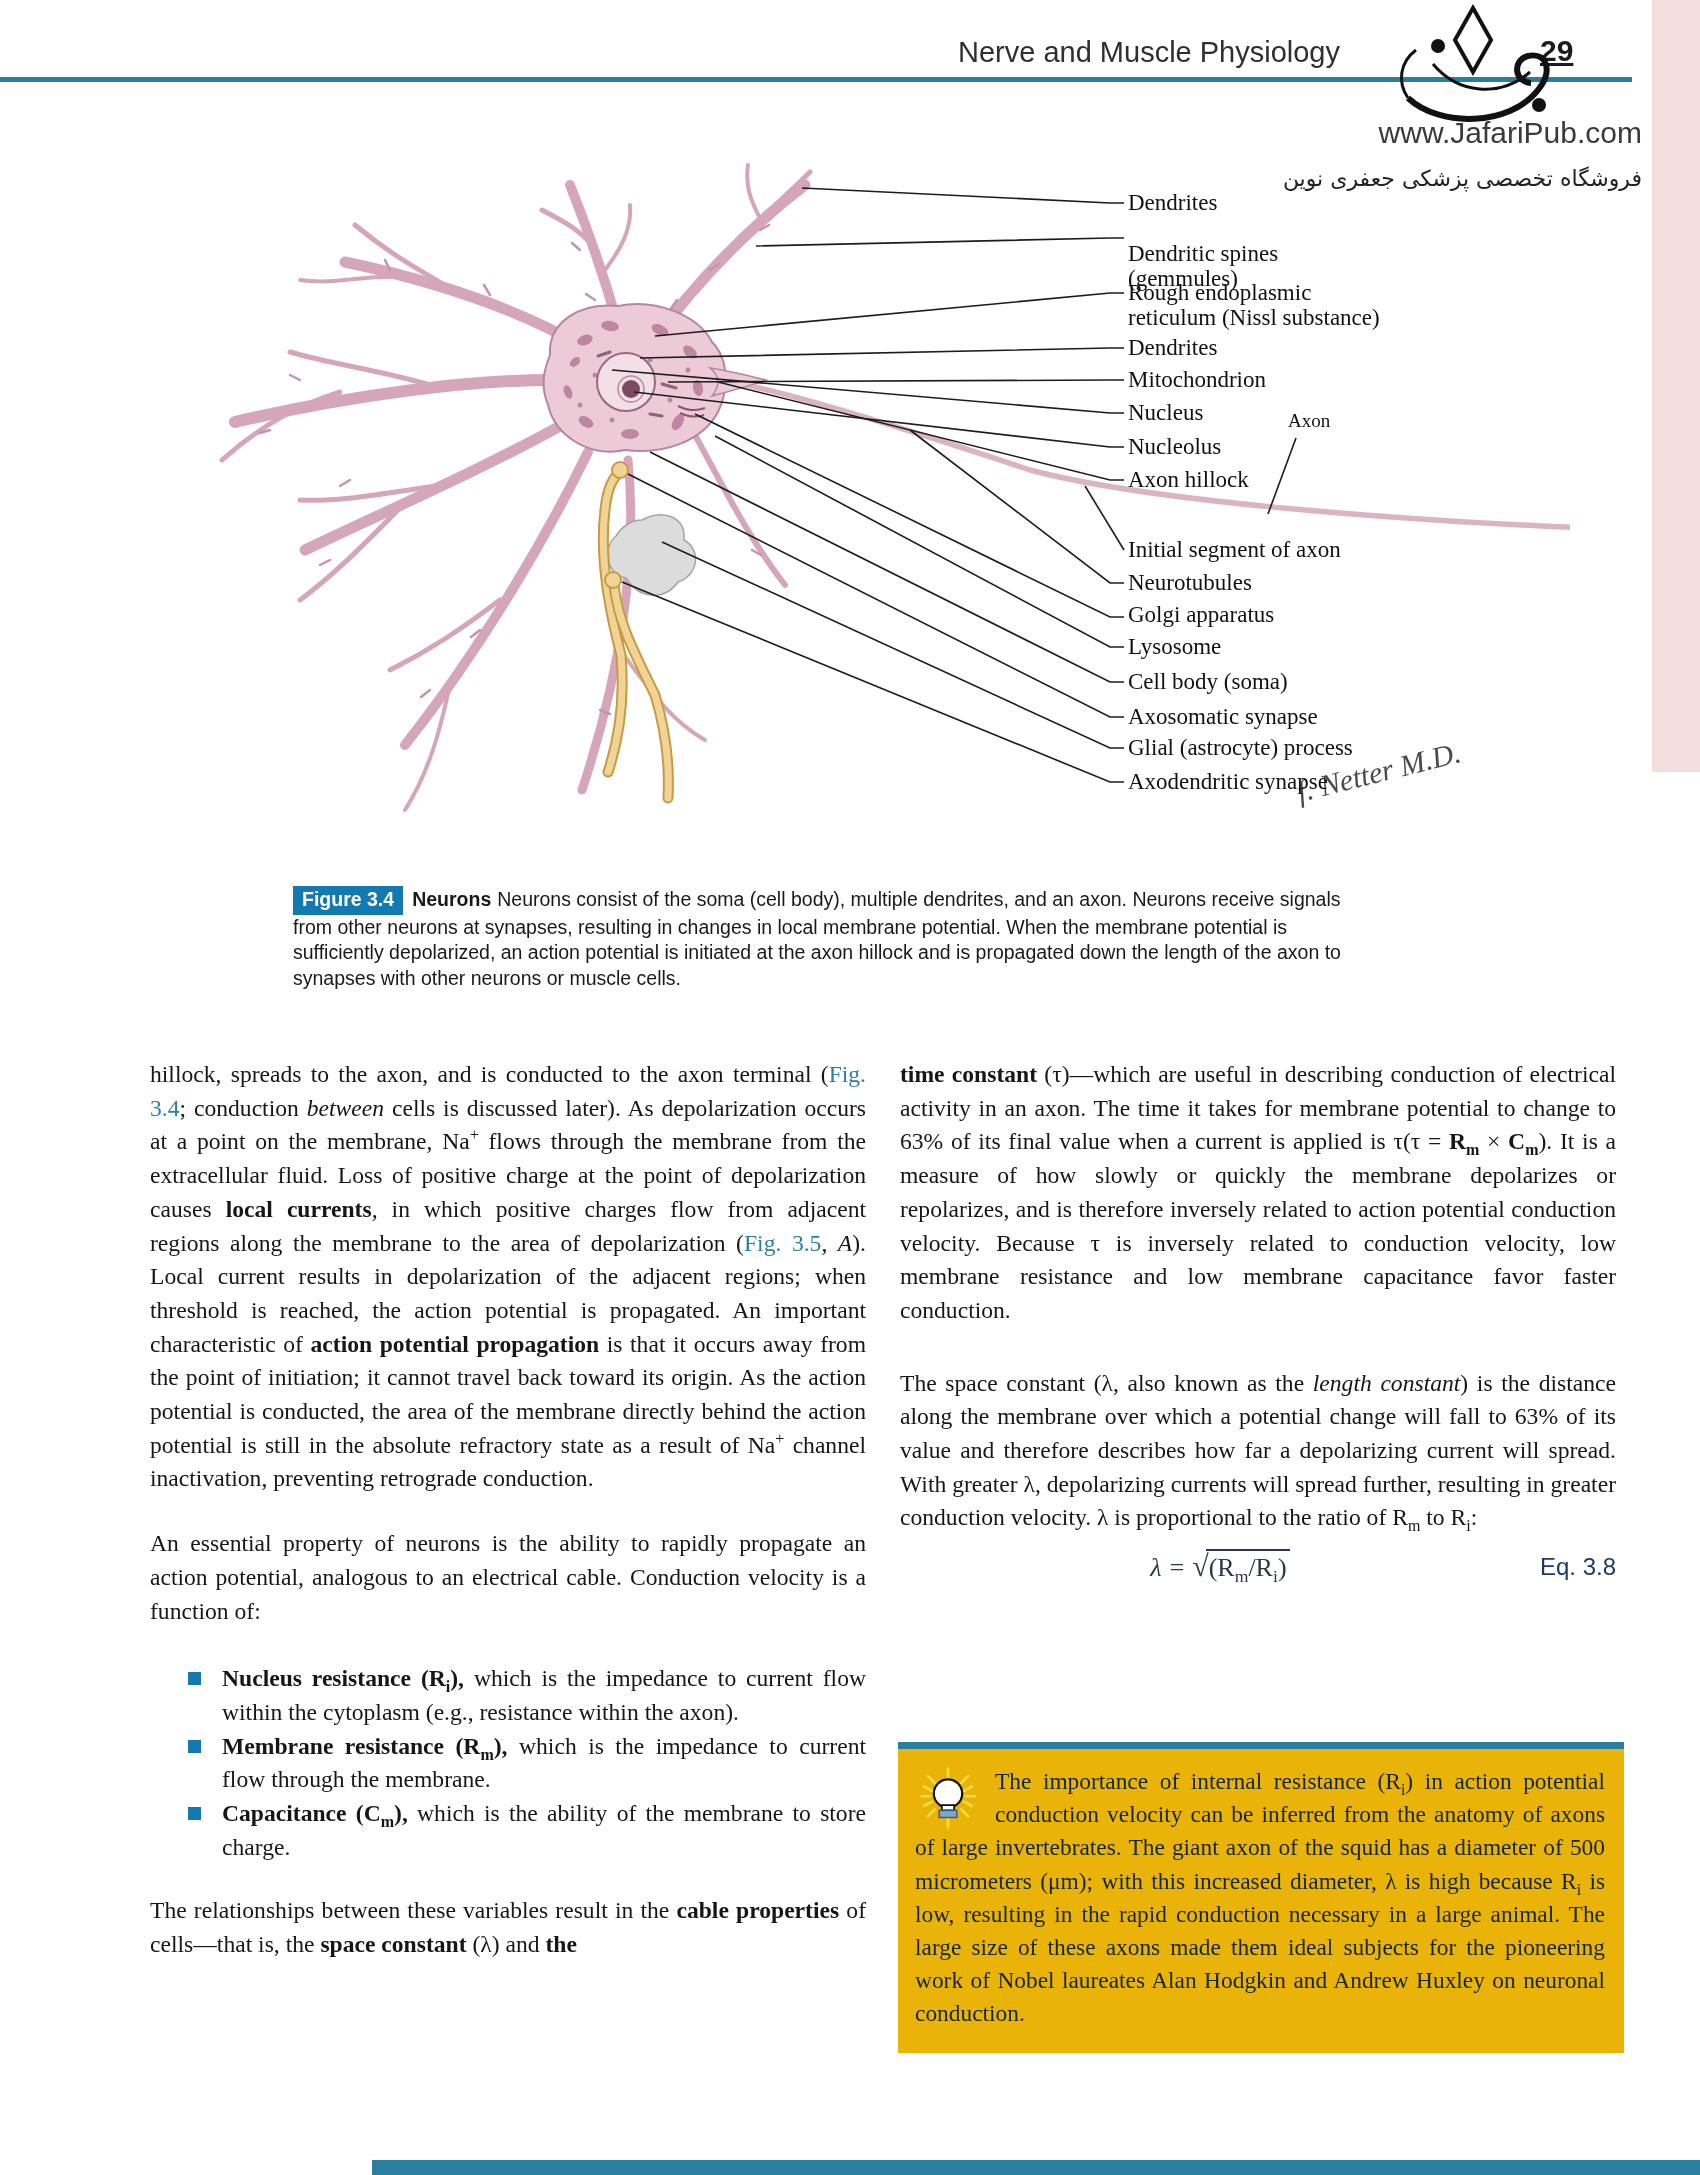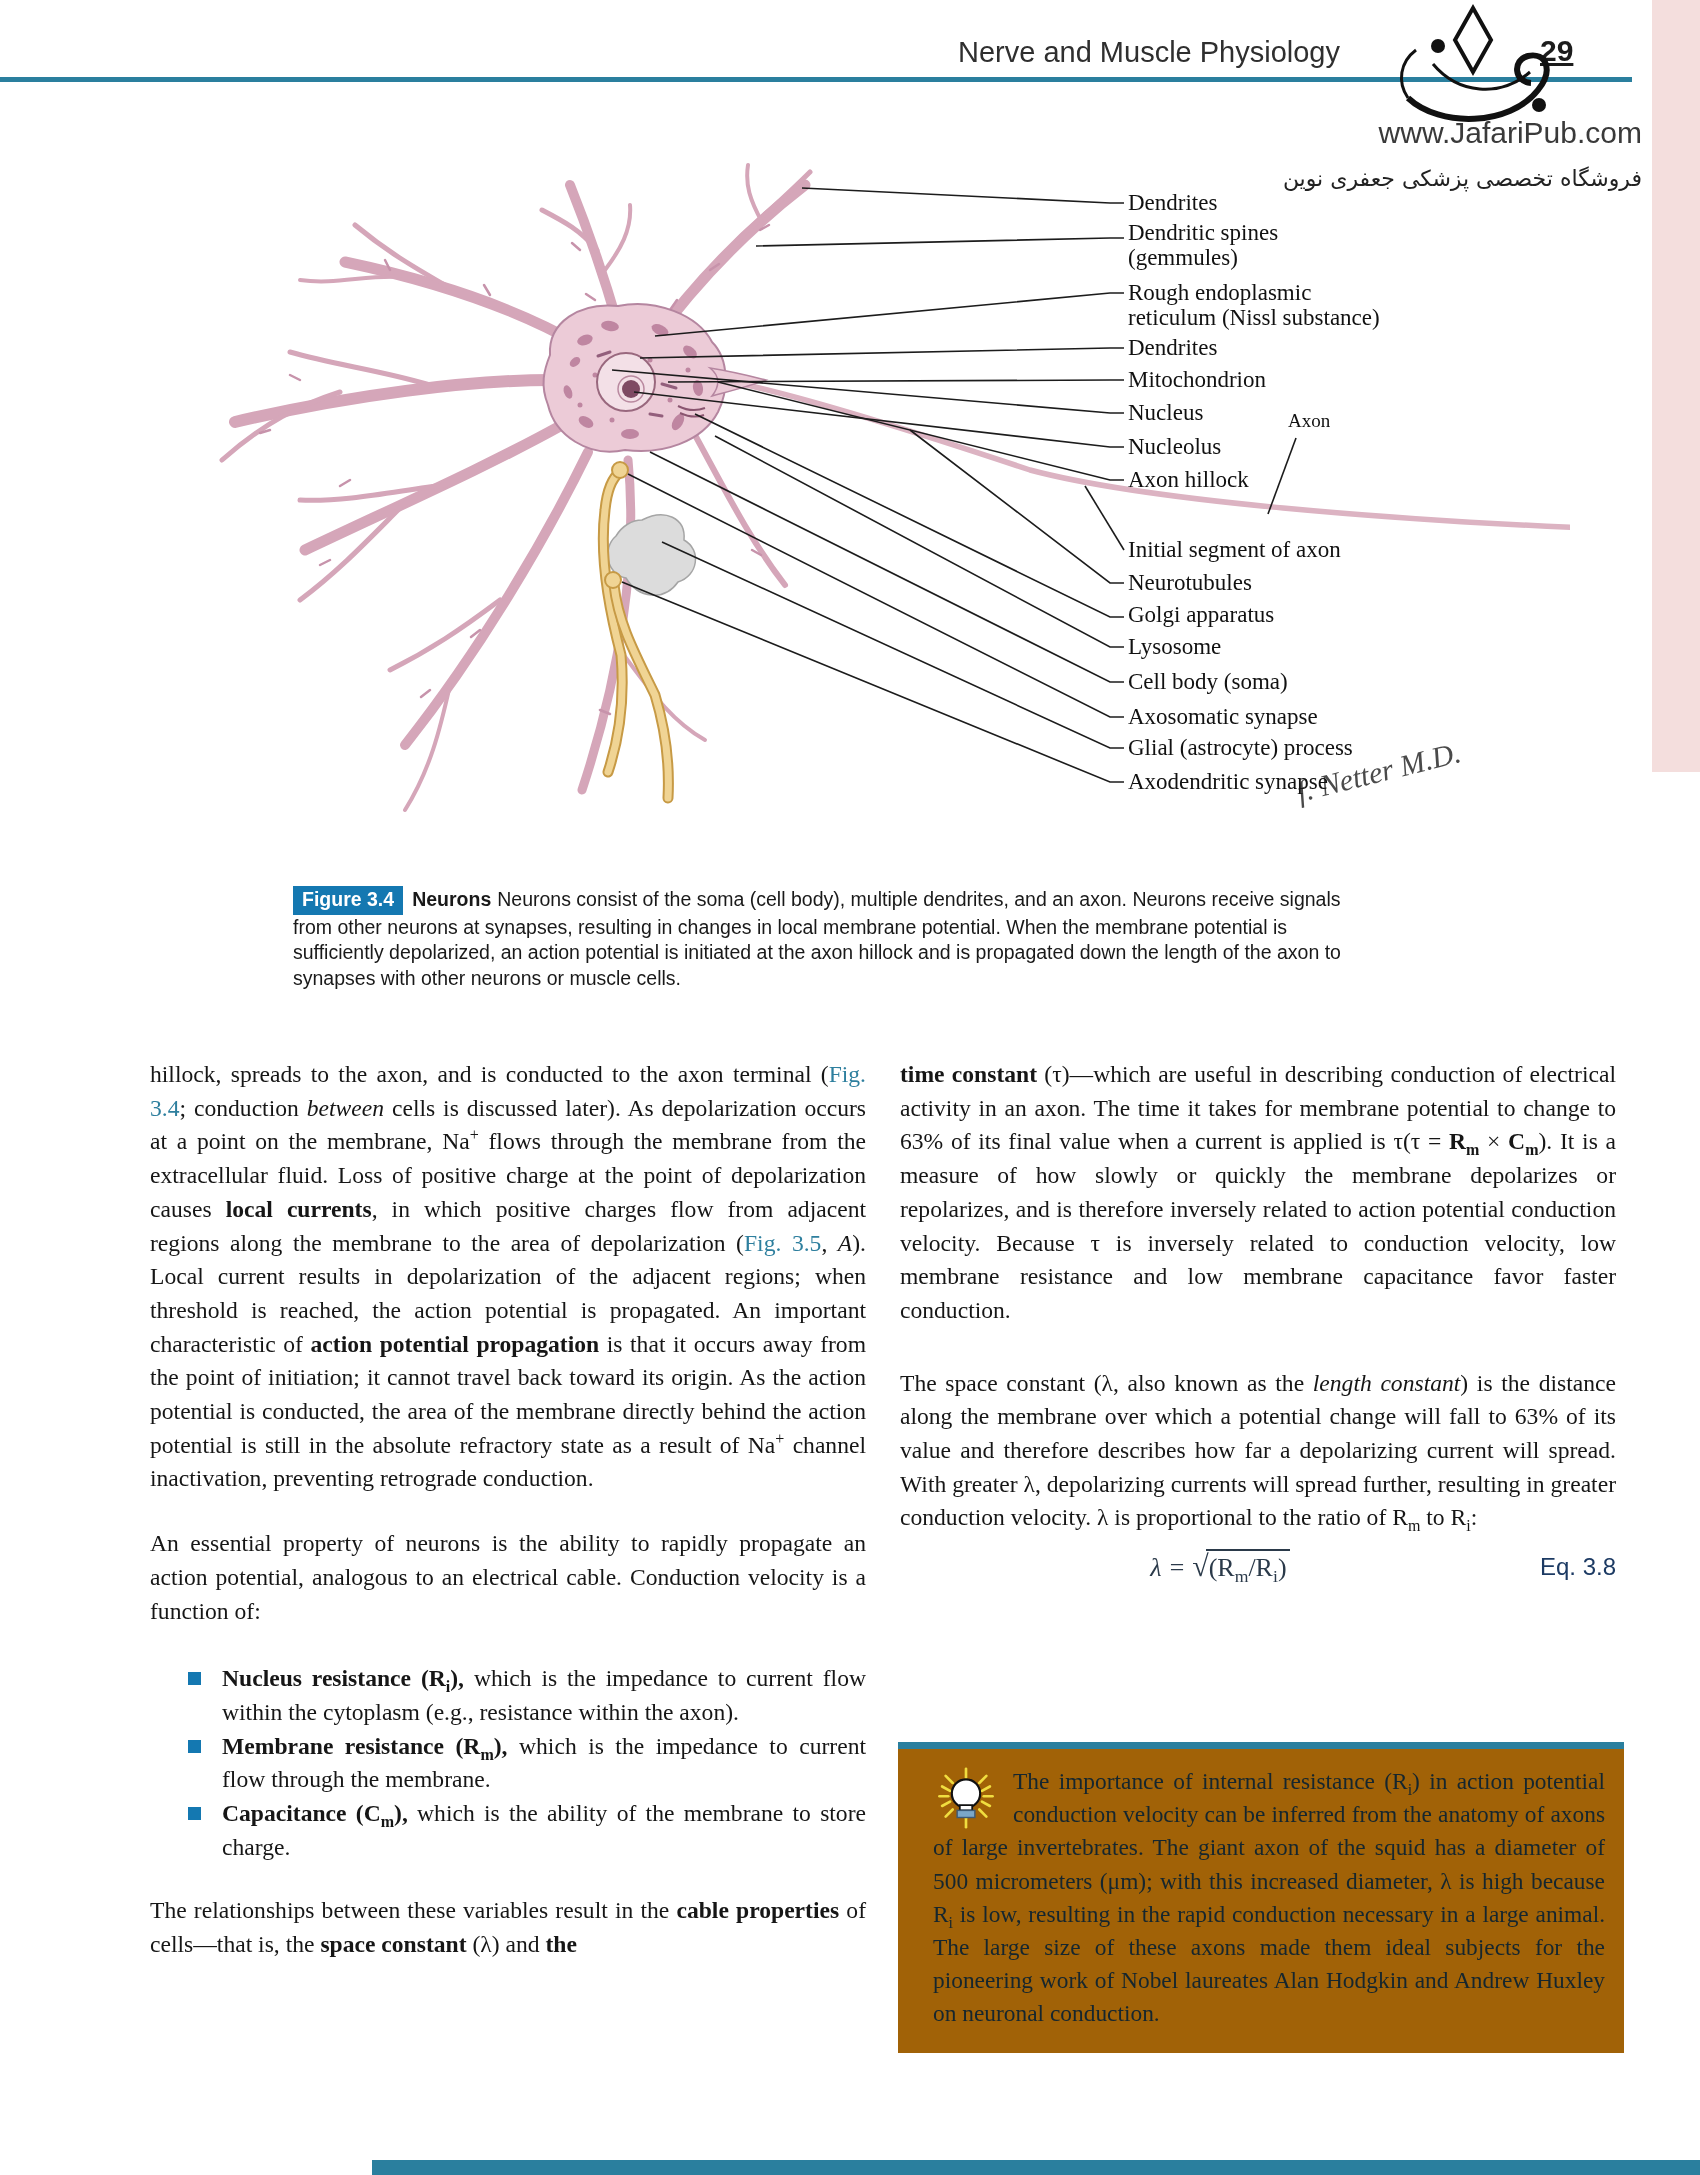--- a/index.html
+++ b/index.html
@@ -44,21 +44,21 @@
   .bullet .sq{position:absolute;left:38px;top:10px;width:13px;height:13px;background:#1478b1;}
   
   .eqrow{display:flex;align-items:center;margin:14px 0 0 0;}
   .eqbody{flex:1;text-align:center;font-size:26px;color:#2b3a4a;}
   .eqbody .lam{font-style:italic;}
   .sqrt{font-size:30px;}
   .radical{display:inline-block;border-top:2.2px solid #2b3a4a;padding:0 3px;margin-left:-3px;}
   .eqlabel{font-family:"Liberation Sans",sans-serif;font-weight:normal;font-size:24px;color:#1c3a63;}
   
   .infobox{position:absolute;left:898px;top:1742px;width:726px;box-sizing:border-box;
-        background:#a16207;border-top:7px solid #2a7f9e;padding:16px 19px 22px 35px;
+        background:#eab308;border-top:7px solid #2a7f9e;padding:16px 19px 22px 17px;
         font-size:23.4px;line-height:33.2px;text-align:justify;color:#15262e;}
   .bulb{float:left;width:62px;height:62px;margin:2px 16px 2px 2px;}
   
   .bottom-bar{position:absolute;left:372px;top:2160px;width:1328px;height:15px;background:#2a7f9e;}
 </style>
 </head>
 <body>
 
 <div class="page">
 
@@ -189,21 +189,21 @@
         <polyline points="565,306 960,517 974,517"></polyline>
         <polyline points="500,322 960,552 974,552"></polyline>
         <polyline points="478,344 960,587 974,587"></polyline>
         <polyline points="512,412 960,618 974,618"></polyline>
         <polyline points="472,452 960,652 974,652"></polyline>
       </g>
       <text x="1150" y="672" transform="rotate(-14 1150 672)" font-size="30" font-style="italic" font-family="Liberation Serif, serif" fill="#4a4a4a">f. Netter M.D.</text>
     </svg>
 
     <div class="fig-label" style="top:60px"><span>Dendrites</span><span class="l2"></span></div>
-    <div class="fig-label" style="top:90px"><span>Dendritic spines</span><span class="l2">(gemmules)</span></div>
+    <div class="fig-label" style="top:111px"><span>Dendritic spines</span><span class="l2">(gemmules)</span></div>
     <div class="fig-label" style="top:150px"><span>Rough endoplasmic</span><span class="l2">reticulum (Nissl substance)</span></div>
     <div class="fig-label" style="top:205px"><span>Dendrites</span></div>
     <div class="fig-label" style="top:237px"><span>Mitochondrion</span></div>
     <div class="fig-label" style="top:270px"><span>Nucleus</span></div>
     <div class="fig-label" style="top:304px"><span>Nucleolus</span></div>
     <div class="fig-label" style="top:337px"><span>Axon hillock</span></div>
     <div class="fig-label-axon">Axon</div>
     <div class="fig-label" style="top:407px"><span>Initial segment of axon</span></div>
     <div class="fig-label" style="top:440px"><span>Neurotubules</span></div>
     <div class="fig-label" style="top:472px"><span>Golgi apparatus</span></div>

